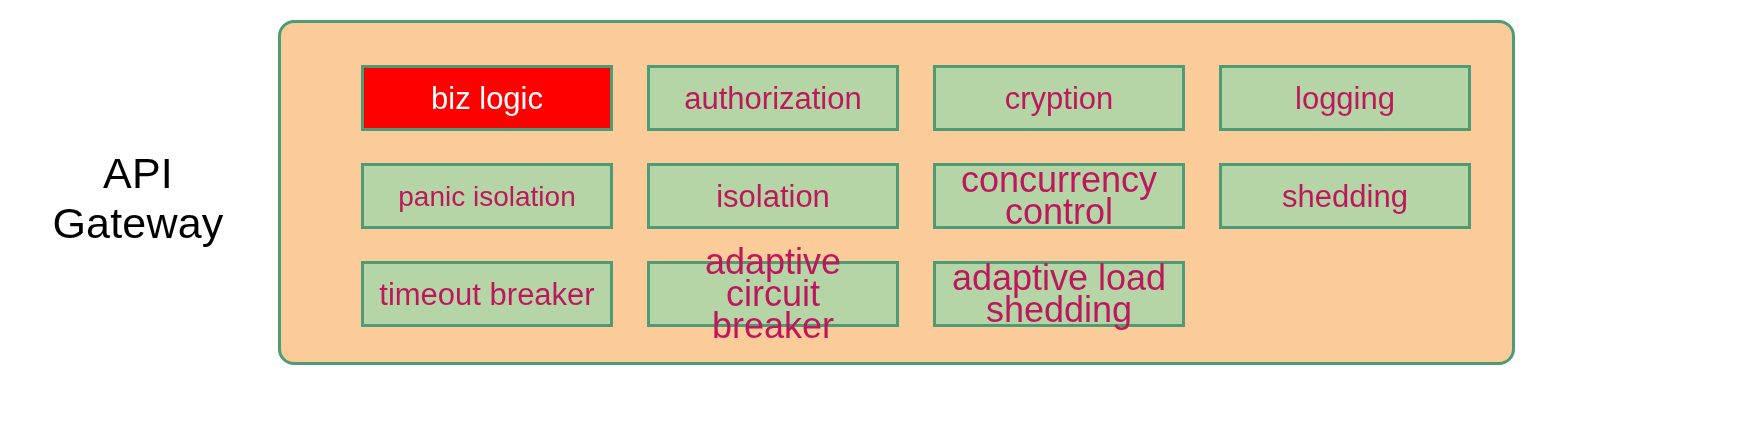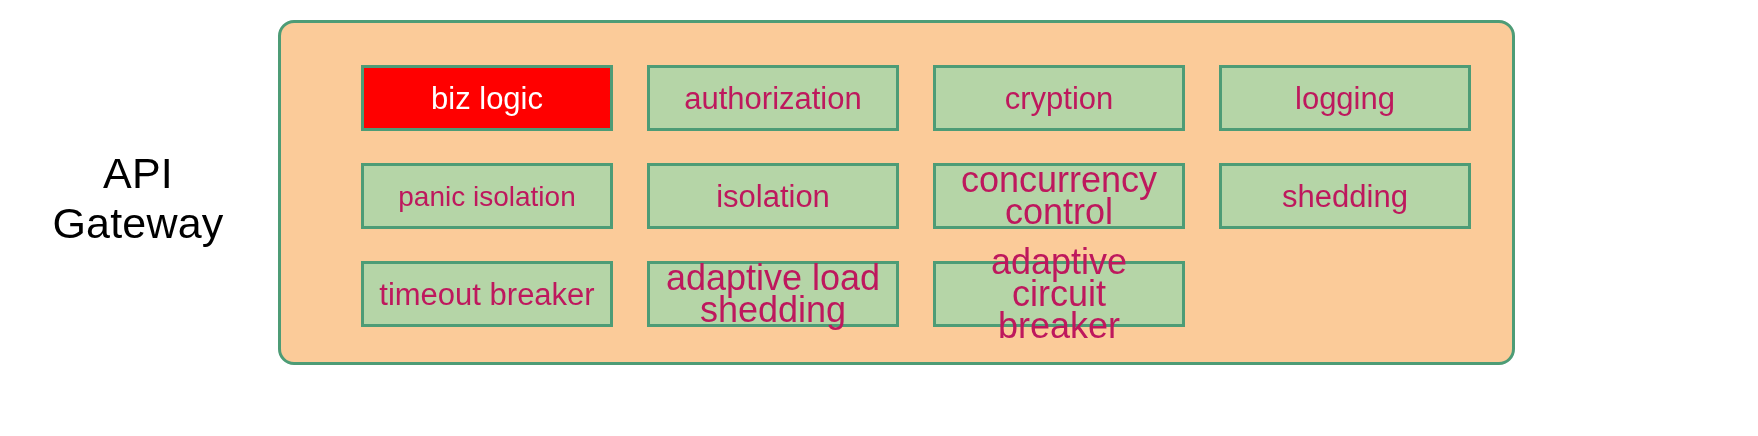--- a/index.html
+++ b/index.html
@@ -103,21 +103,21 @@
         <div class="component-box highlighted">biz logic</div>
         <div class="component-box">authorization</div>
         <div class="component-box">cryption</div>
         <div class="component-box">logging</div>
         <div class="component-box small-text">panic isolation</div>
         <div class="component-box">isolation</div>
         <div class="component-box two-line">concurrency
 control</div>
         <div class="component-box">shedding</div>
         <div class="component-box">timeout breaker</div>
+        <div class="component-box two-line">adaptive circuit
+breaker</div>
         <div class="component-box two-line">adaptive load
 shedding</div>
-        <div class="component-box two-line">adaptive circuit
-breaker</div>
       </div>
 
   </div>
 
 </div>
 
 </body></html>

